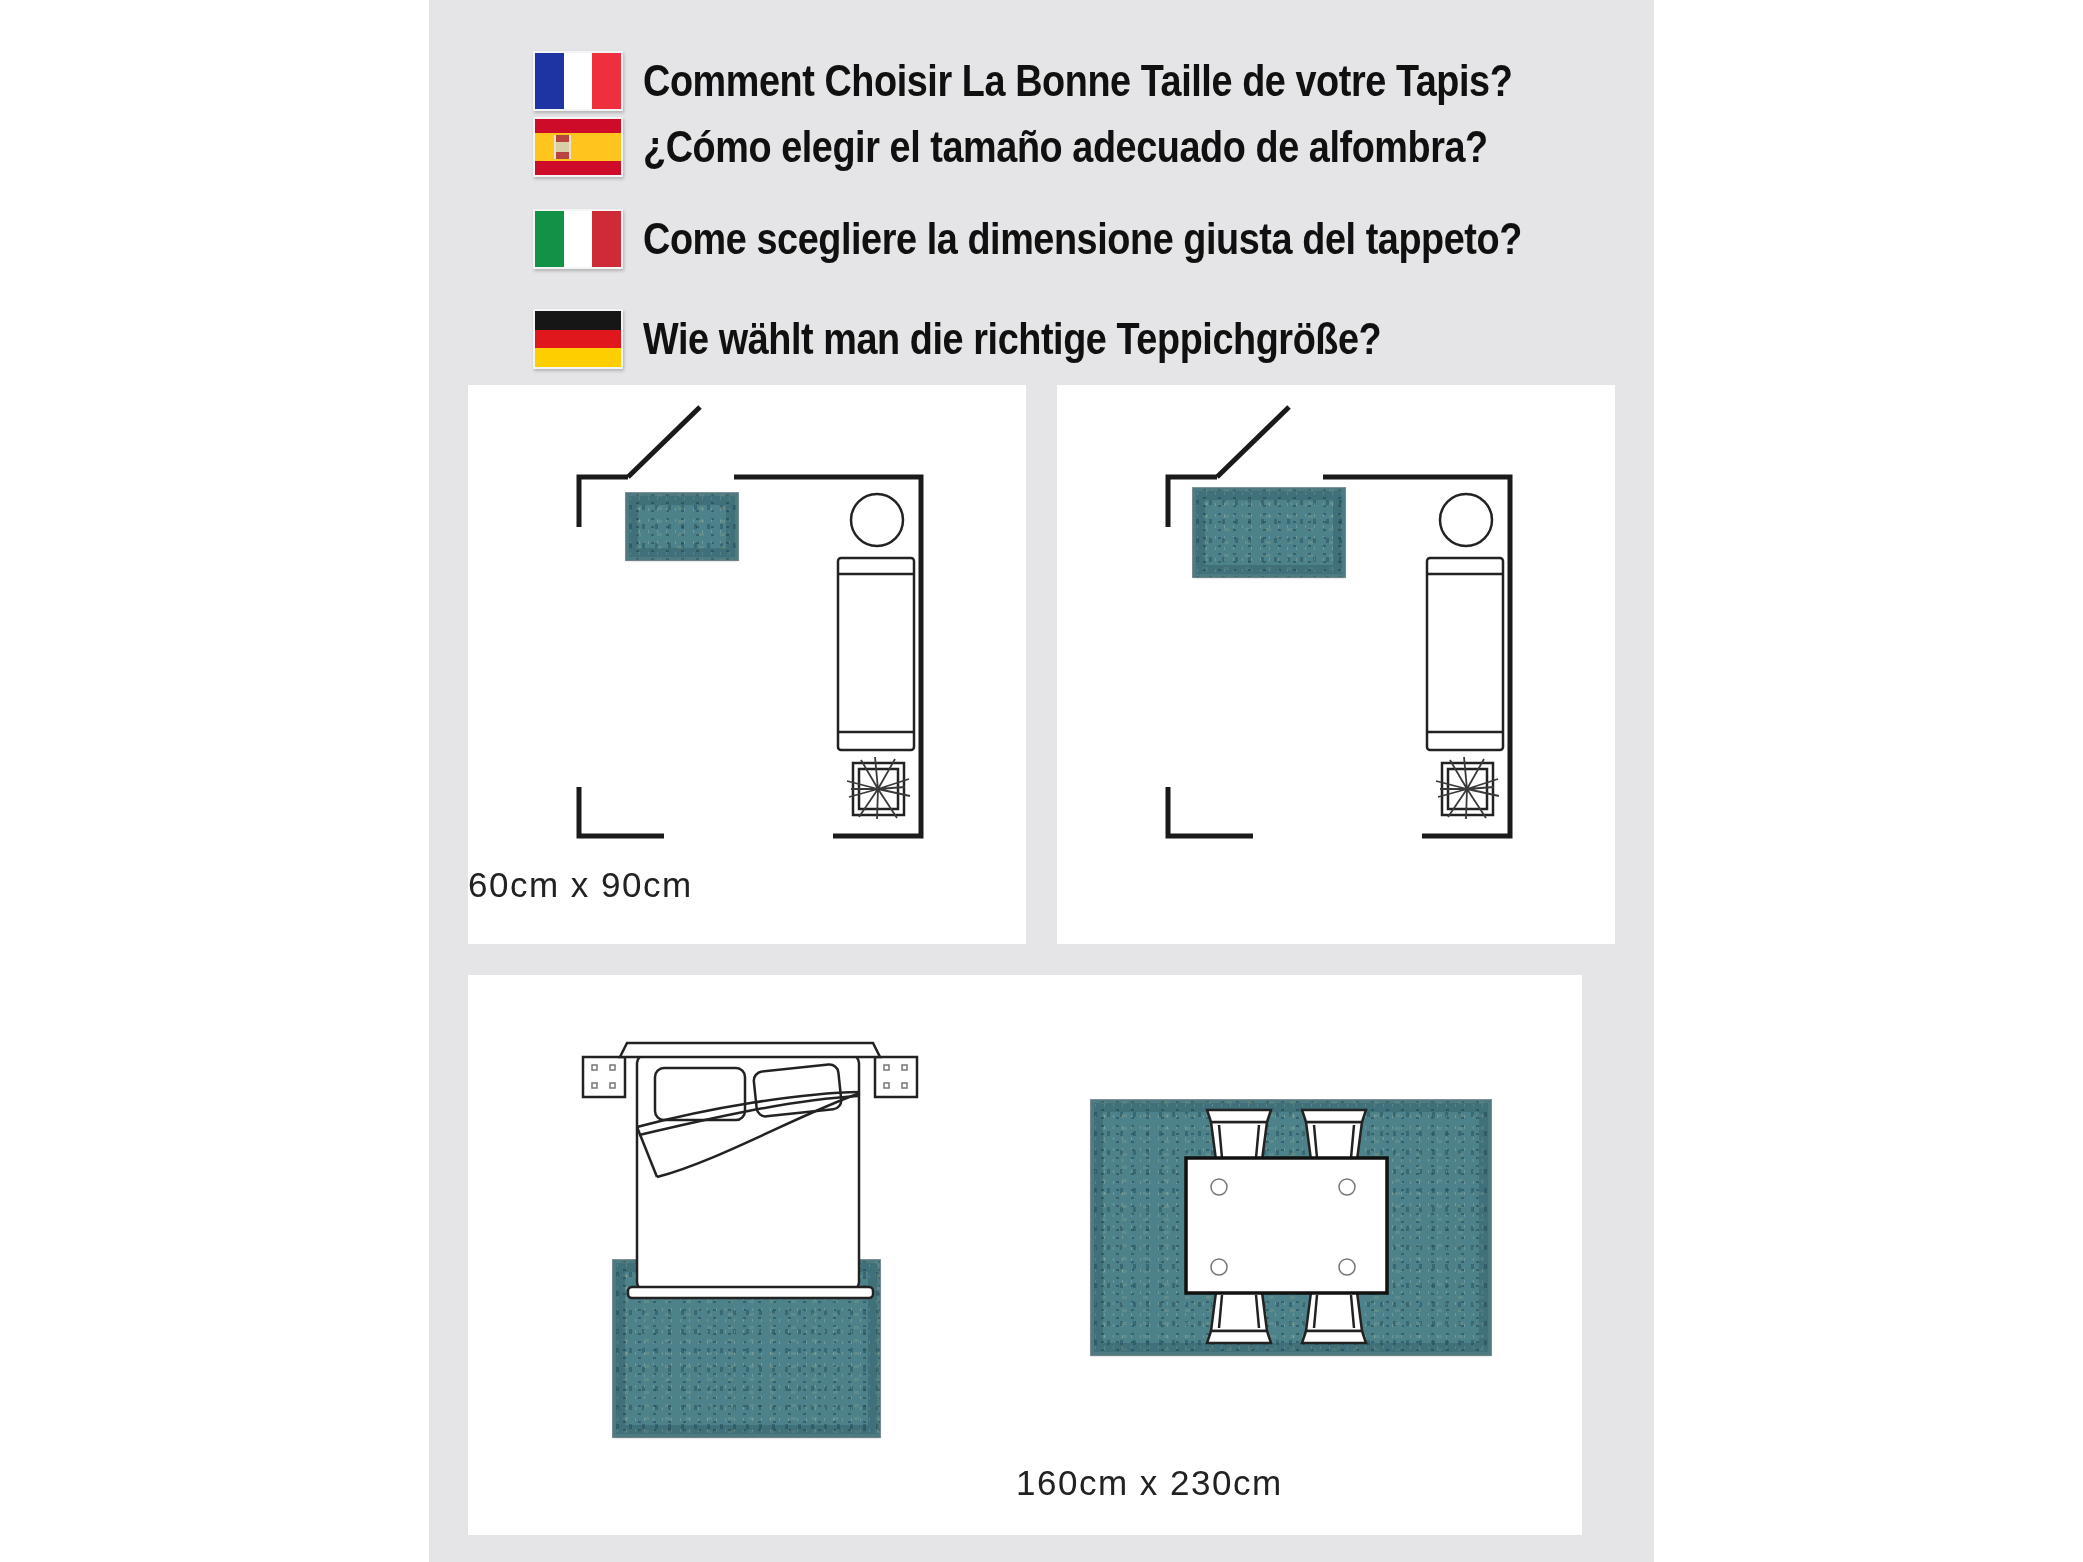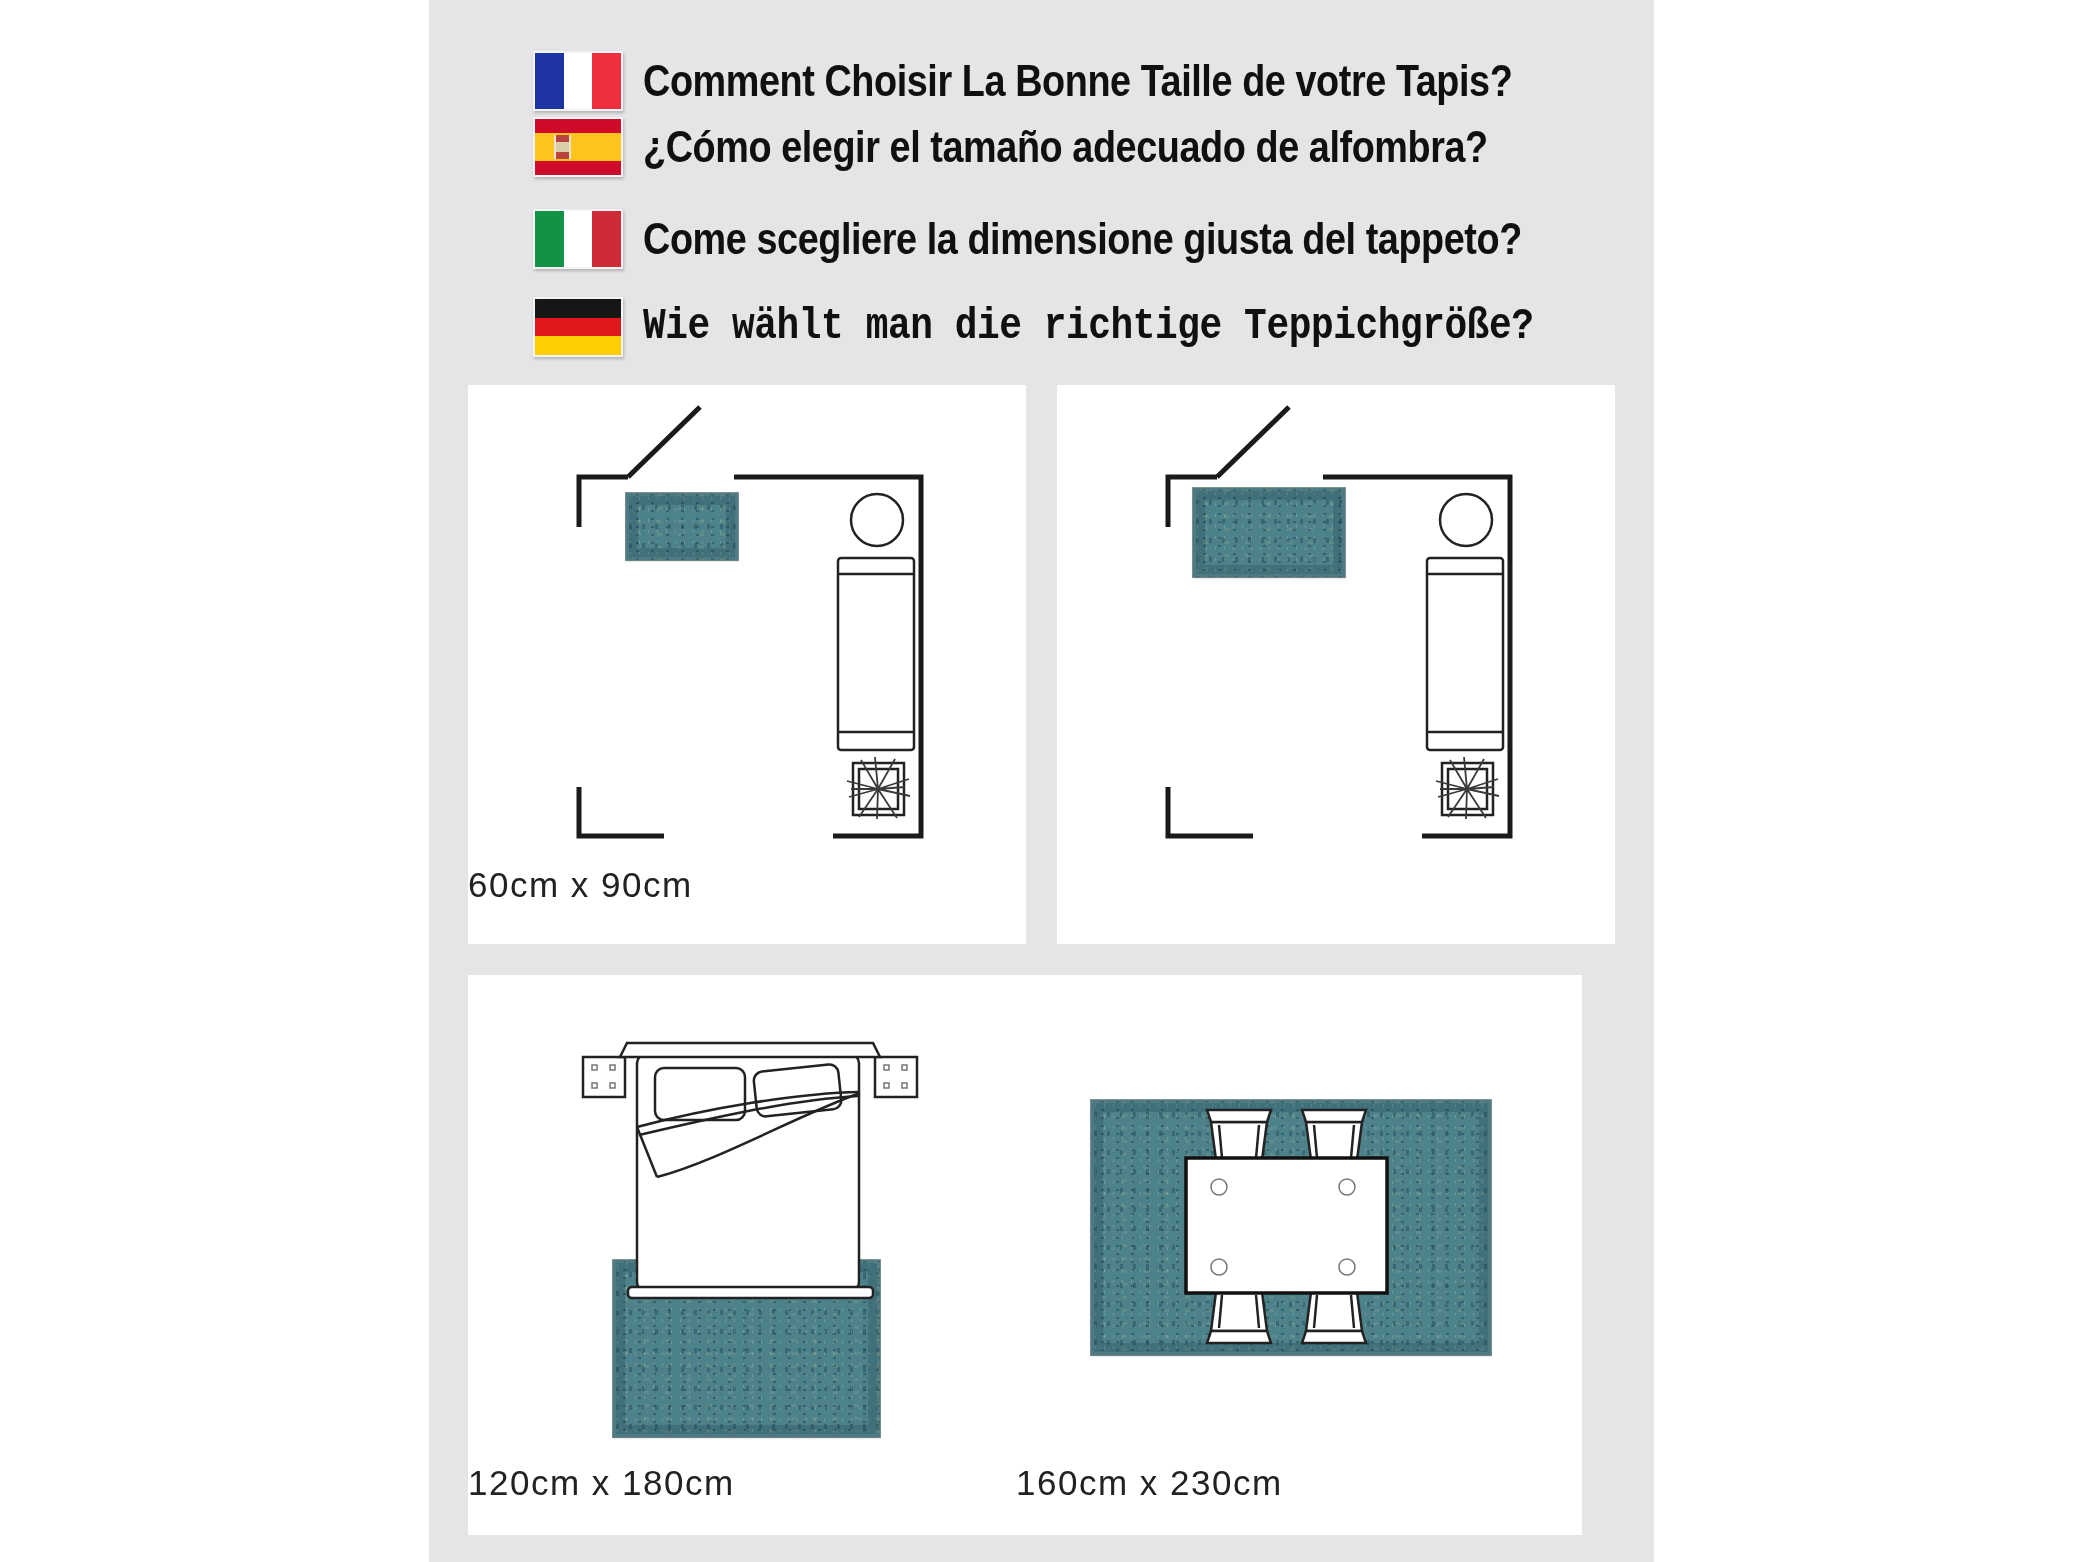--- a/index.html
+++ b/index.html
@@ -61,21 +61,21 @@
   <div class="lang-row" style="top:116px;">
     <div class="flag flag-es">
         <div class="emblem"></div>
       </div>
     <span class="lang-text">¿Cómo elegir el tamaño adecuado de alfombra?</span>
   </div>
   <div class="lang-row" style="top:208px;">
     <div class="flag flag-it"></div>
     <span class="lang-text">Come scegliere la dimensione giusta del tappeto?</span>
   </div>
-  <div class="lang-row" style="top:296px;font-family:Liberation Mono, monospace;">
+  <div class="lang-row" style="top:308px;">
     <div class="flag flag-de"></div>
     <span class="lang-text">Wie wählt man die richtige Teppichgröße?</span>
   </div>
 
   <div class="panel" style="left:468px;top:385px;height:559px;">
     <div class="rug" style="left:158px;top:108px;width:112px;height:67px;"></div>
     <svg width="558" height="559" viewBox="0 0 558 559">
       <path class="wall" d="M160,92 H111 V142"></path>
       <path class="wall" d="M160,92 L232,22"></path>
       <path class="wall" d="M266,92 H453 V451 H365"></path>
@@ -140,21 +140,20 @@
         <rect class="furn" x="287" y="93" width="85" height="45" rx="9"></rect>
       </g>
       <g>
         <path class="thin" d="M169,152 C240,133 330,118 392,117"></path>
         <path class="thin" d="M169,152 L189,202"></path>
         <path class="thin" d="M189,202 C250,186 330,140 392,118"></path>
         <path class="thin" d="M171,160 C235,145 320,125 390,121" stroke-width="1.5"></path>
       </g>
       <rect class="furn" x="160" y="312" width="245" height="11" rx="4"></rect>
     </svg>
-    <div class="size-label" style="top:488px;">120cm x 180cm</div>
   </div>
 
   <div class="panel" style="left:1016px;top:975px;height:560px;padding-left:8px;">
     <div class="rug" style="left:75px;top:125px;width:400px;height:255px;"></div>
     <svg width="558" height="560" viewBox="0 0 558 560">
       <g>
         <polygon class="furn" points="195,147 251,147 246,185 200,185"></polygon>
         <polygon class="furn" points="191,135 255,135 251,147 195,147"></polygon>
         <line class="thin" x1="203" y1="150" x2="206" y2="183" stroke-width="1.5"></line>
         <line class="thin" x1="243" y1="150" x2="240" y2="183" stroke-width="1.5"></line>

